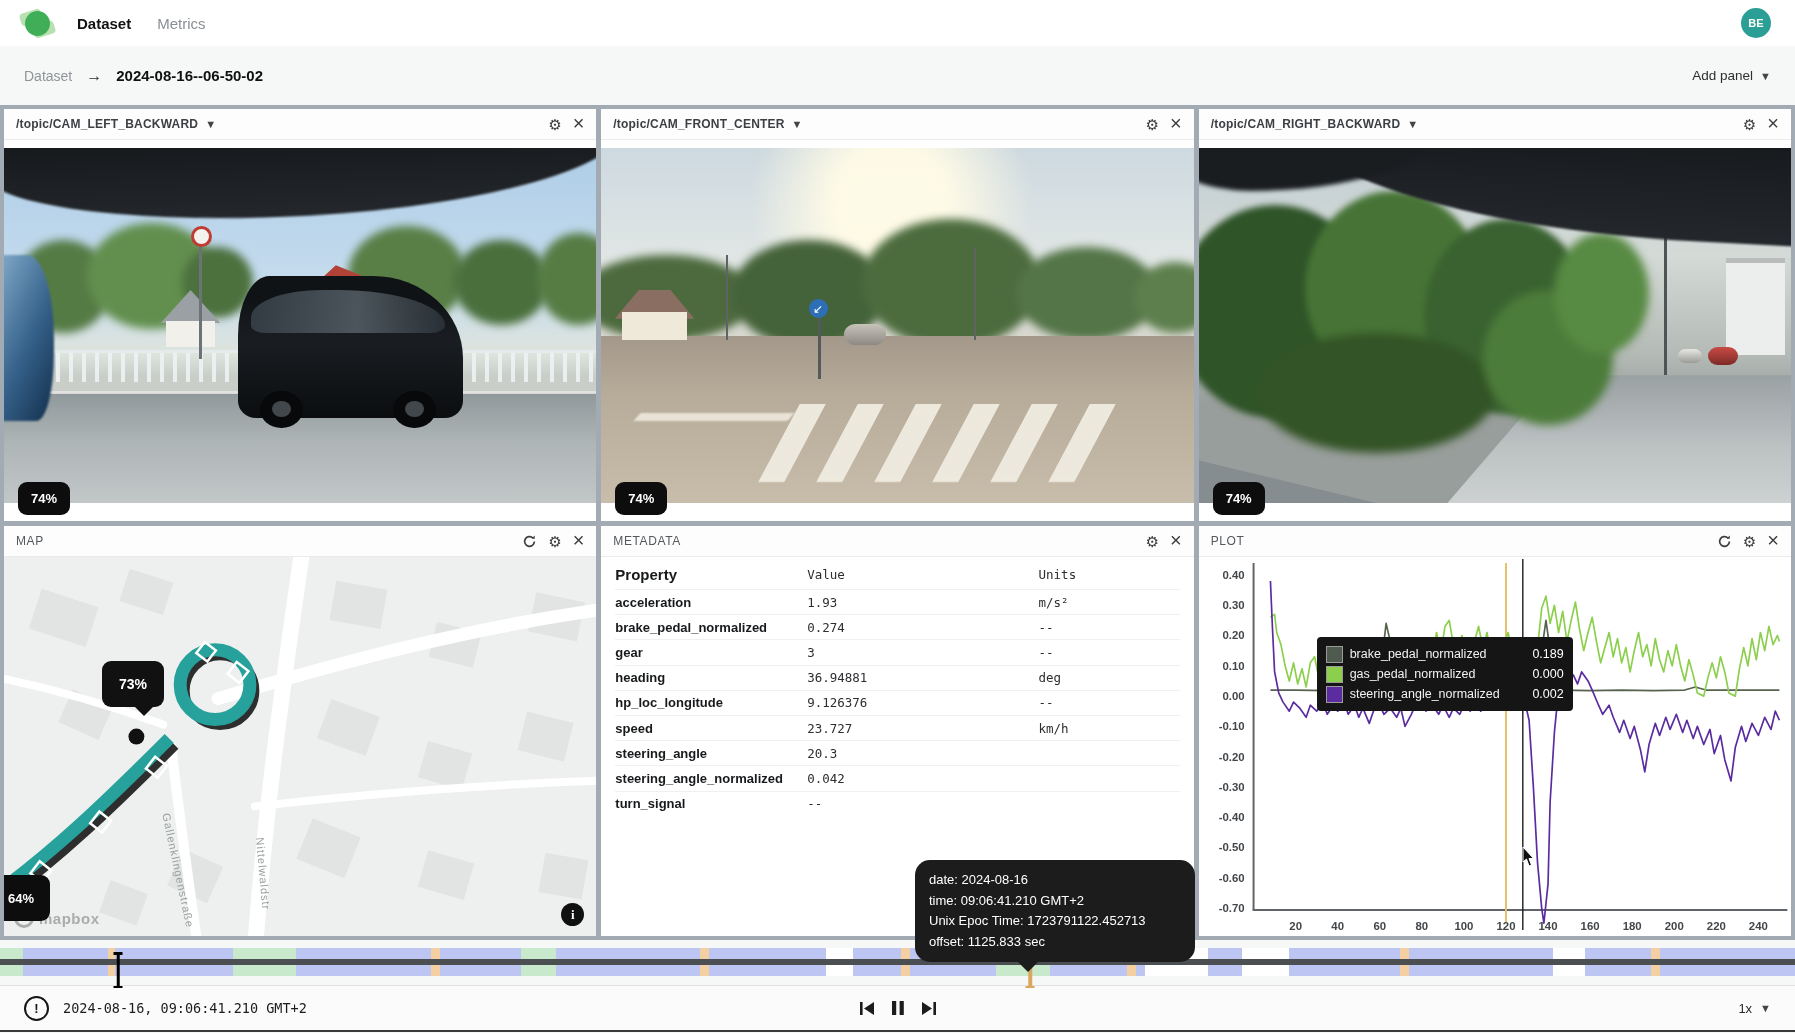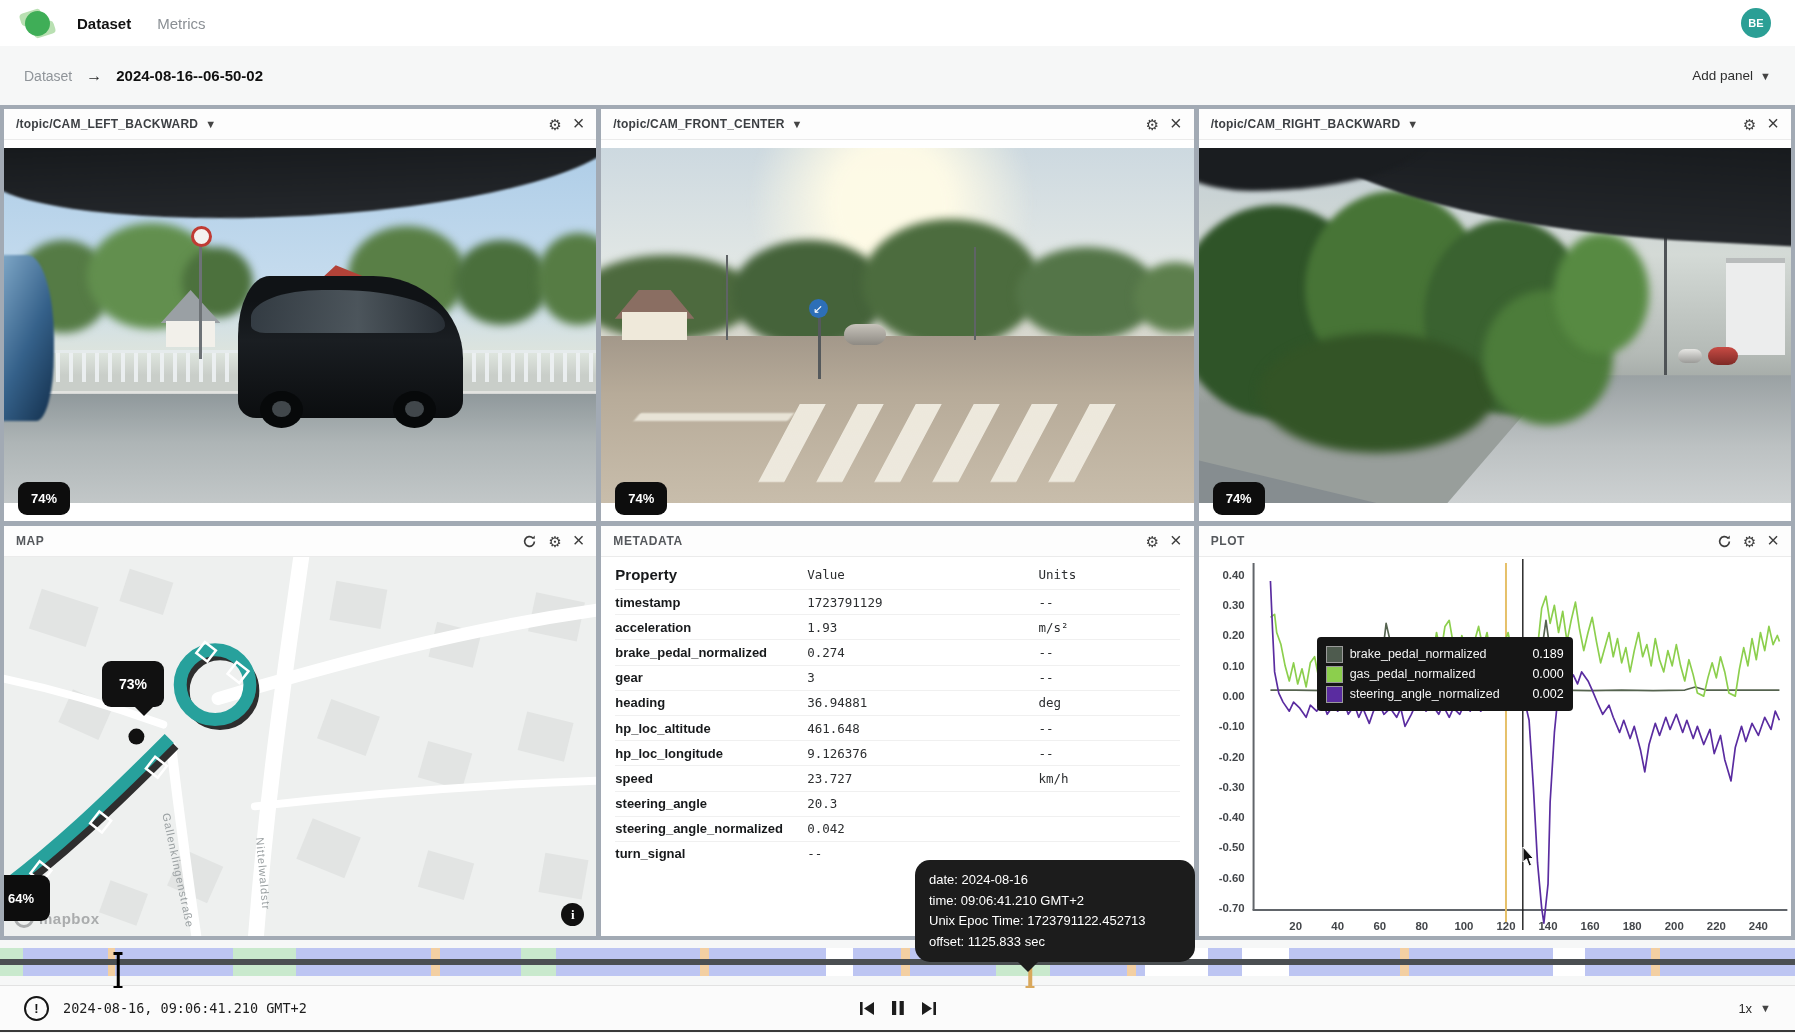--- a/index.html
+++ b/index.html
@@ -24,21 +24,21 @@
   .crumb-current{font-size:15px;font-weight:bold;color:#101010}
   .add-panel{margin-left:auto;font-size:13.5px;color:#2e2e2e;cursor:pointer;display:flex;align-items:center;gap:7px}
   .caret{font-size:11px;color:#444}
 
   
   .panels{position:absolute;top:105px;left:0;right:0;height:835px;background:#a2aab4;
           display:grid;grid-template-columns:1fr 1fr 1fr;grid-template-rows:412px 410px;gap:5px;padding:4px}
   .panel{background:#fff;display:flex;flex-direction:column;overflow:hidden;position:relative}
   .phead{height:30px;flex:none;display:flex;align-items:center;gap:7px;padding:0 12px;border-bottom:1px solid #ebebeb;background:#fdfdfd}
   .ptitle{font-size:12px;color:#3c3f43;font-weight:bold;letter-spacing:.2px}
-  .ptitle.plain{font-weight:bold;color:#55585c;letter-spacing:.6px}
+  .ptitle.plain{font-weight:normal;color:#55585c;letter-spacing:.6px}
   .picons{margin-left:auto;display:flex;align-items:center;gap:11px}
   .icon{color:#3d3d3d;font-size:15px;line-height:1;cursor:pointer;display:flex;align-items:center}
   .icon.close{font-size:20px;margin-top:-2px}
   .pbody{flex:1;position:relative;background:#fff}
 
   
   .cam-img{position:absolute;left:0;right:0;top:8px;bottom:18px;overflow:hidden;background:#cfd8dc}
   .badge{position:absolute;left:14px;bottom:6px;background:#0d0d0d;color:#fff;font-size:13px;font-weight:bold;
          padding:9px 13px;border-radius:9px;z-index:6}
   .blob{position:absolute;border-radius:50%;filter:blur(4px)}
@@ -377,48 +377,38 @@
       <table class="meta">
         <thead>
           <tr>
             <th class="c0">Property</th>
             <th class="c1">Value</th>
             <th class="c2">Units</th>
           </tr>
         </thead>
         <tbody id="meta-body">
             <tr>
-              <td class="c0">timestamp</td>
-              <td class="c1">1723791129</td>
-              <td class="c2">--</td>
-            </tr>
-            <tr>
               <td class="c0">acceleration</td>
               <td class="c1">1.93</td>
               <td class="c2">m/s²</td>
             </tr>
             <tr>
               <td class="c0">brake_pedal_normalized</td>
               <td class="c1">0.274</td>
               <td class="c2">--</td>
             </tr>
             <tr>
               <td class="c0">gear</td>
               <td class="c1">3</td>
               <td class="c2">--</td>
             </tr>
             <tr>
               <td class="c0">heading</td>
               <td class="c1">36.94881</td>
               <td class="c2">deg</td>
-            </tr>
-            <tr>
-              <td class="c0">hp_loc_altitude</td>
-              <td class="c1">461.648</td>
-              <td class="c2">--</td>
             </tr>
             <tr>
               <td class="c0">hp_loc_longitude</td>
               <td class="c1">9.126376</td>
               <td class="c2">--</td>
             </tr>
             <tr>
               <td class="c0">speed</td>
               <td class="c1">23.727</td>
               <td class="c2">km/h</td>

